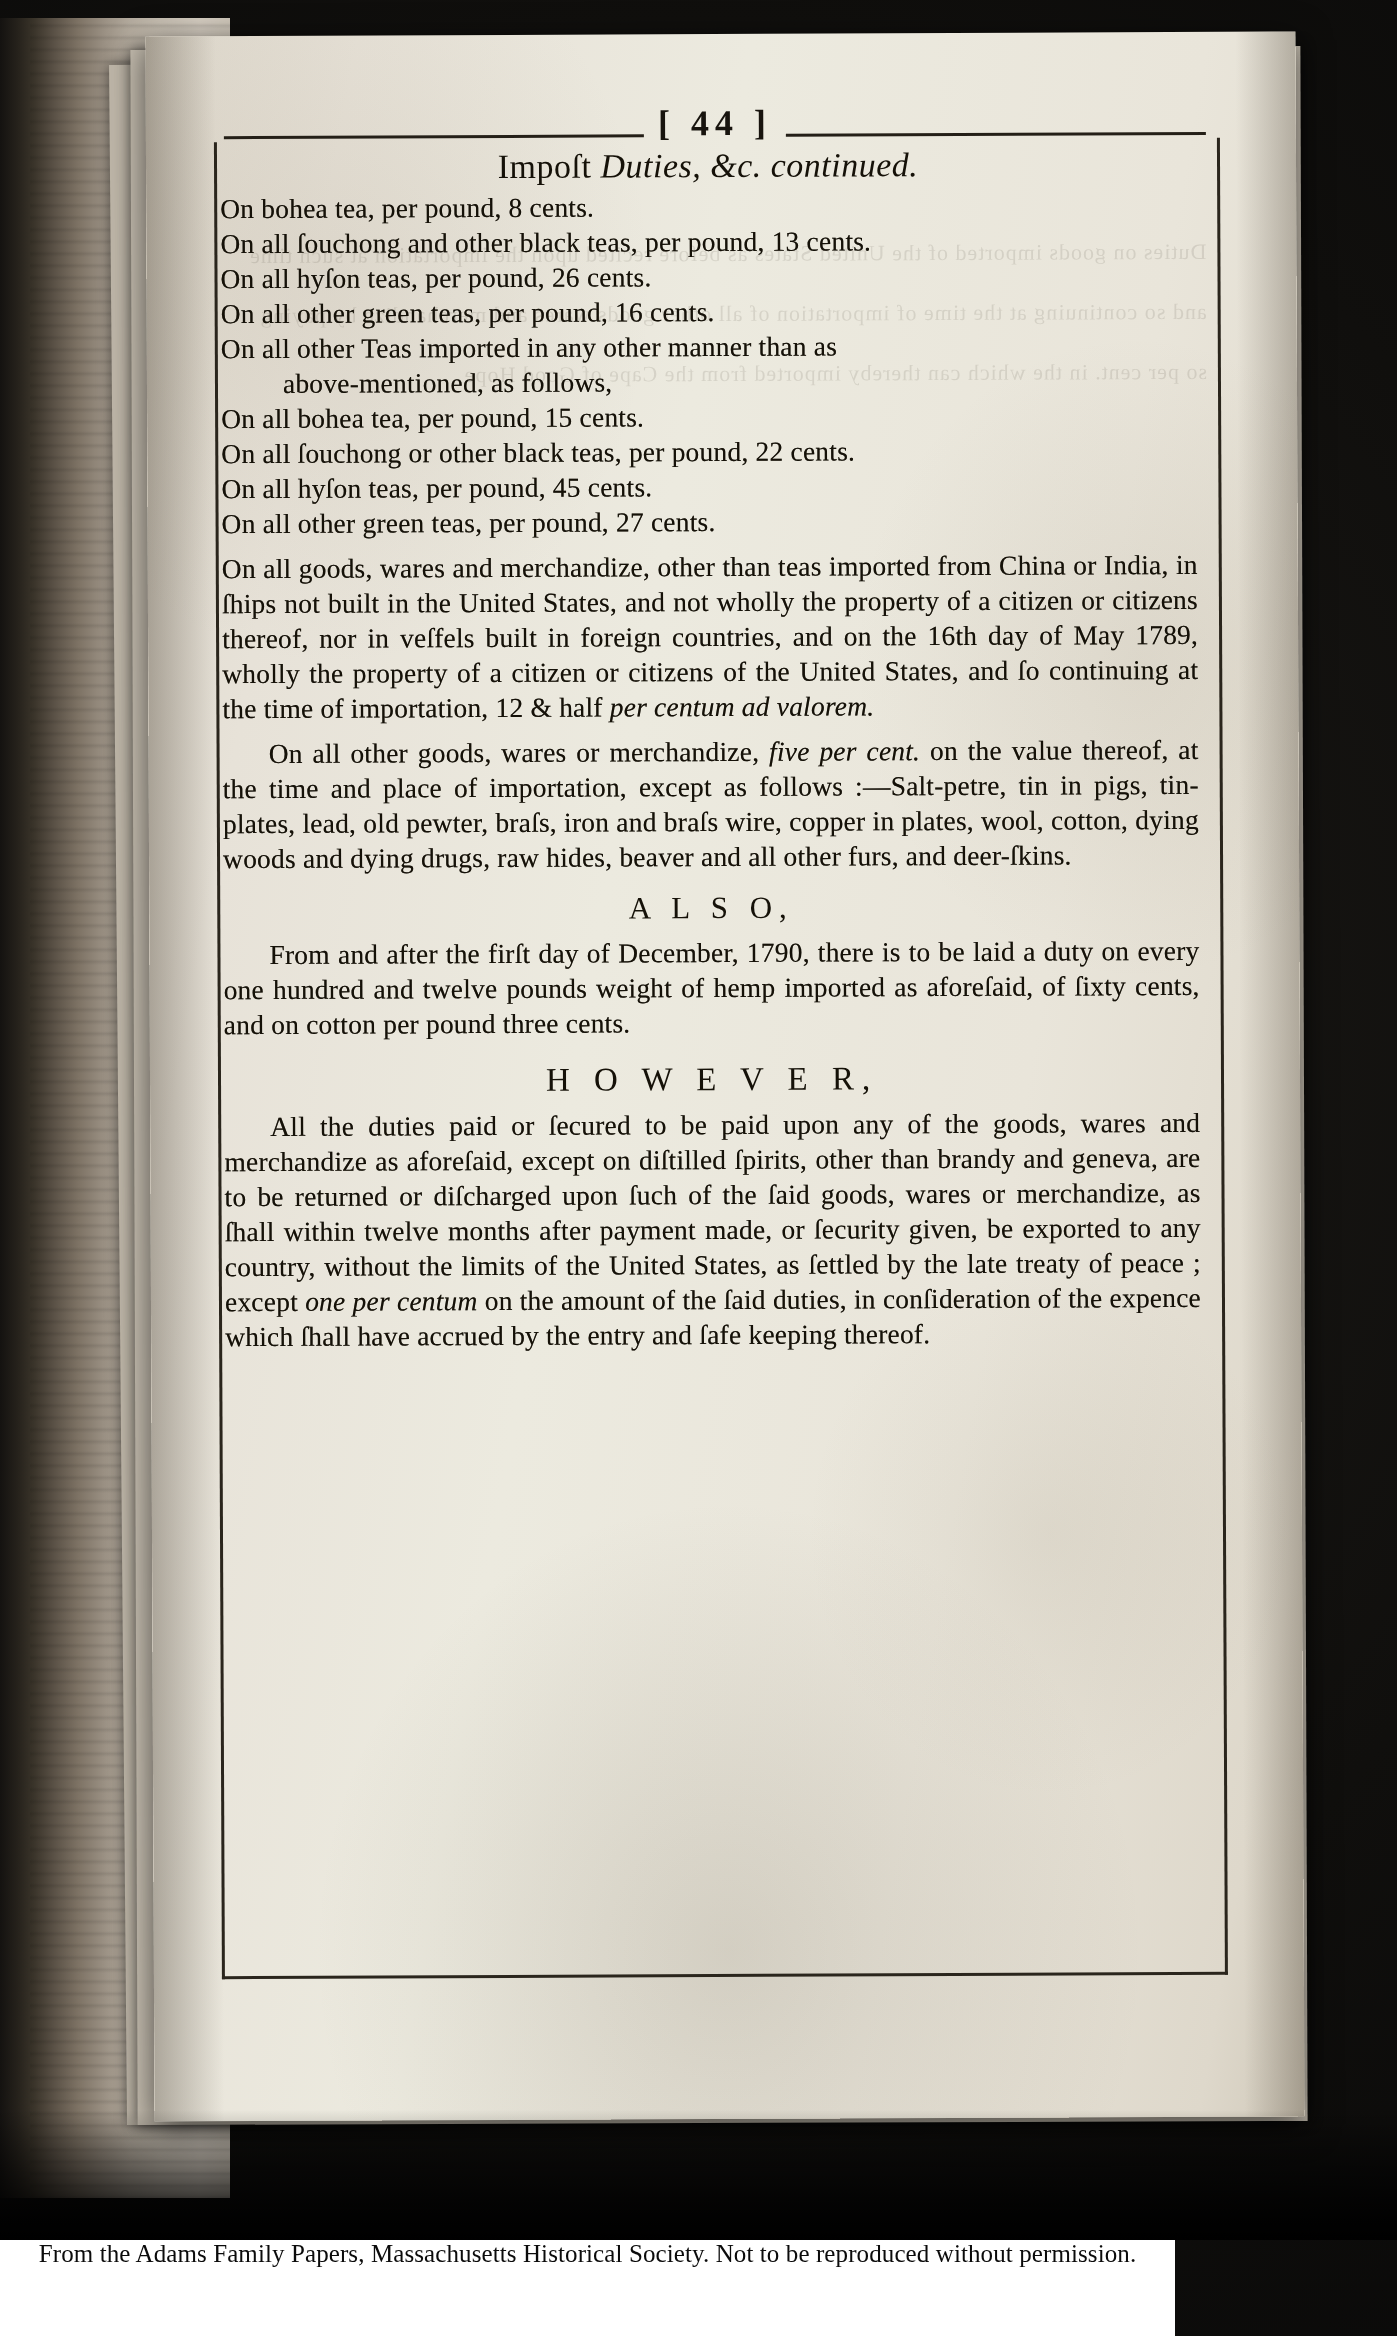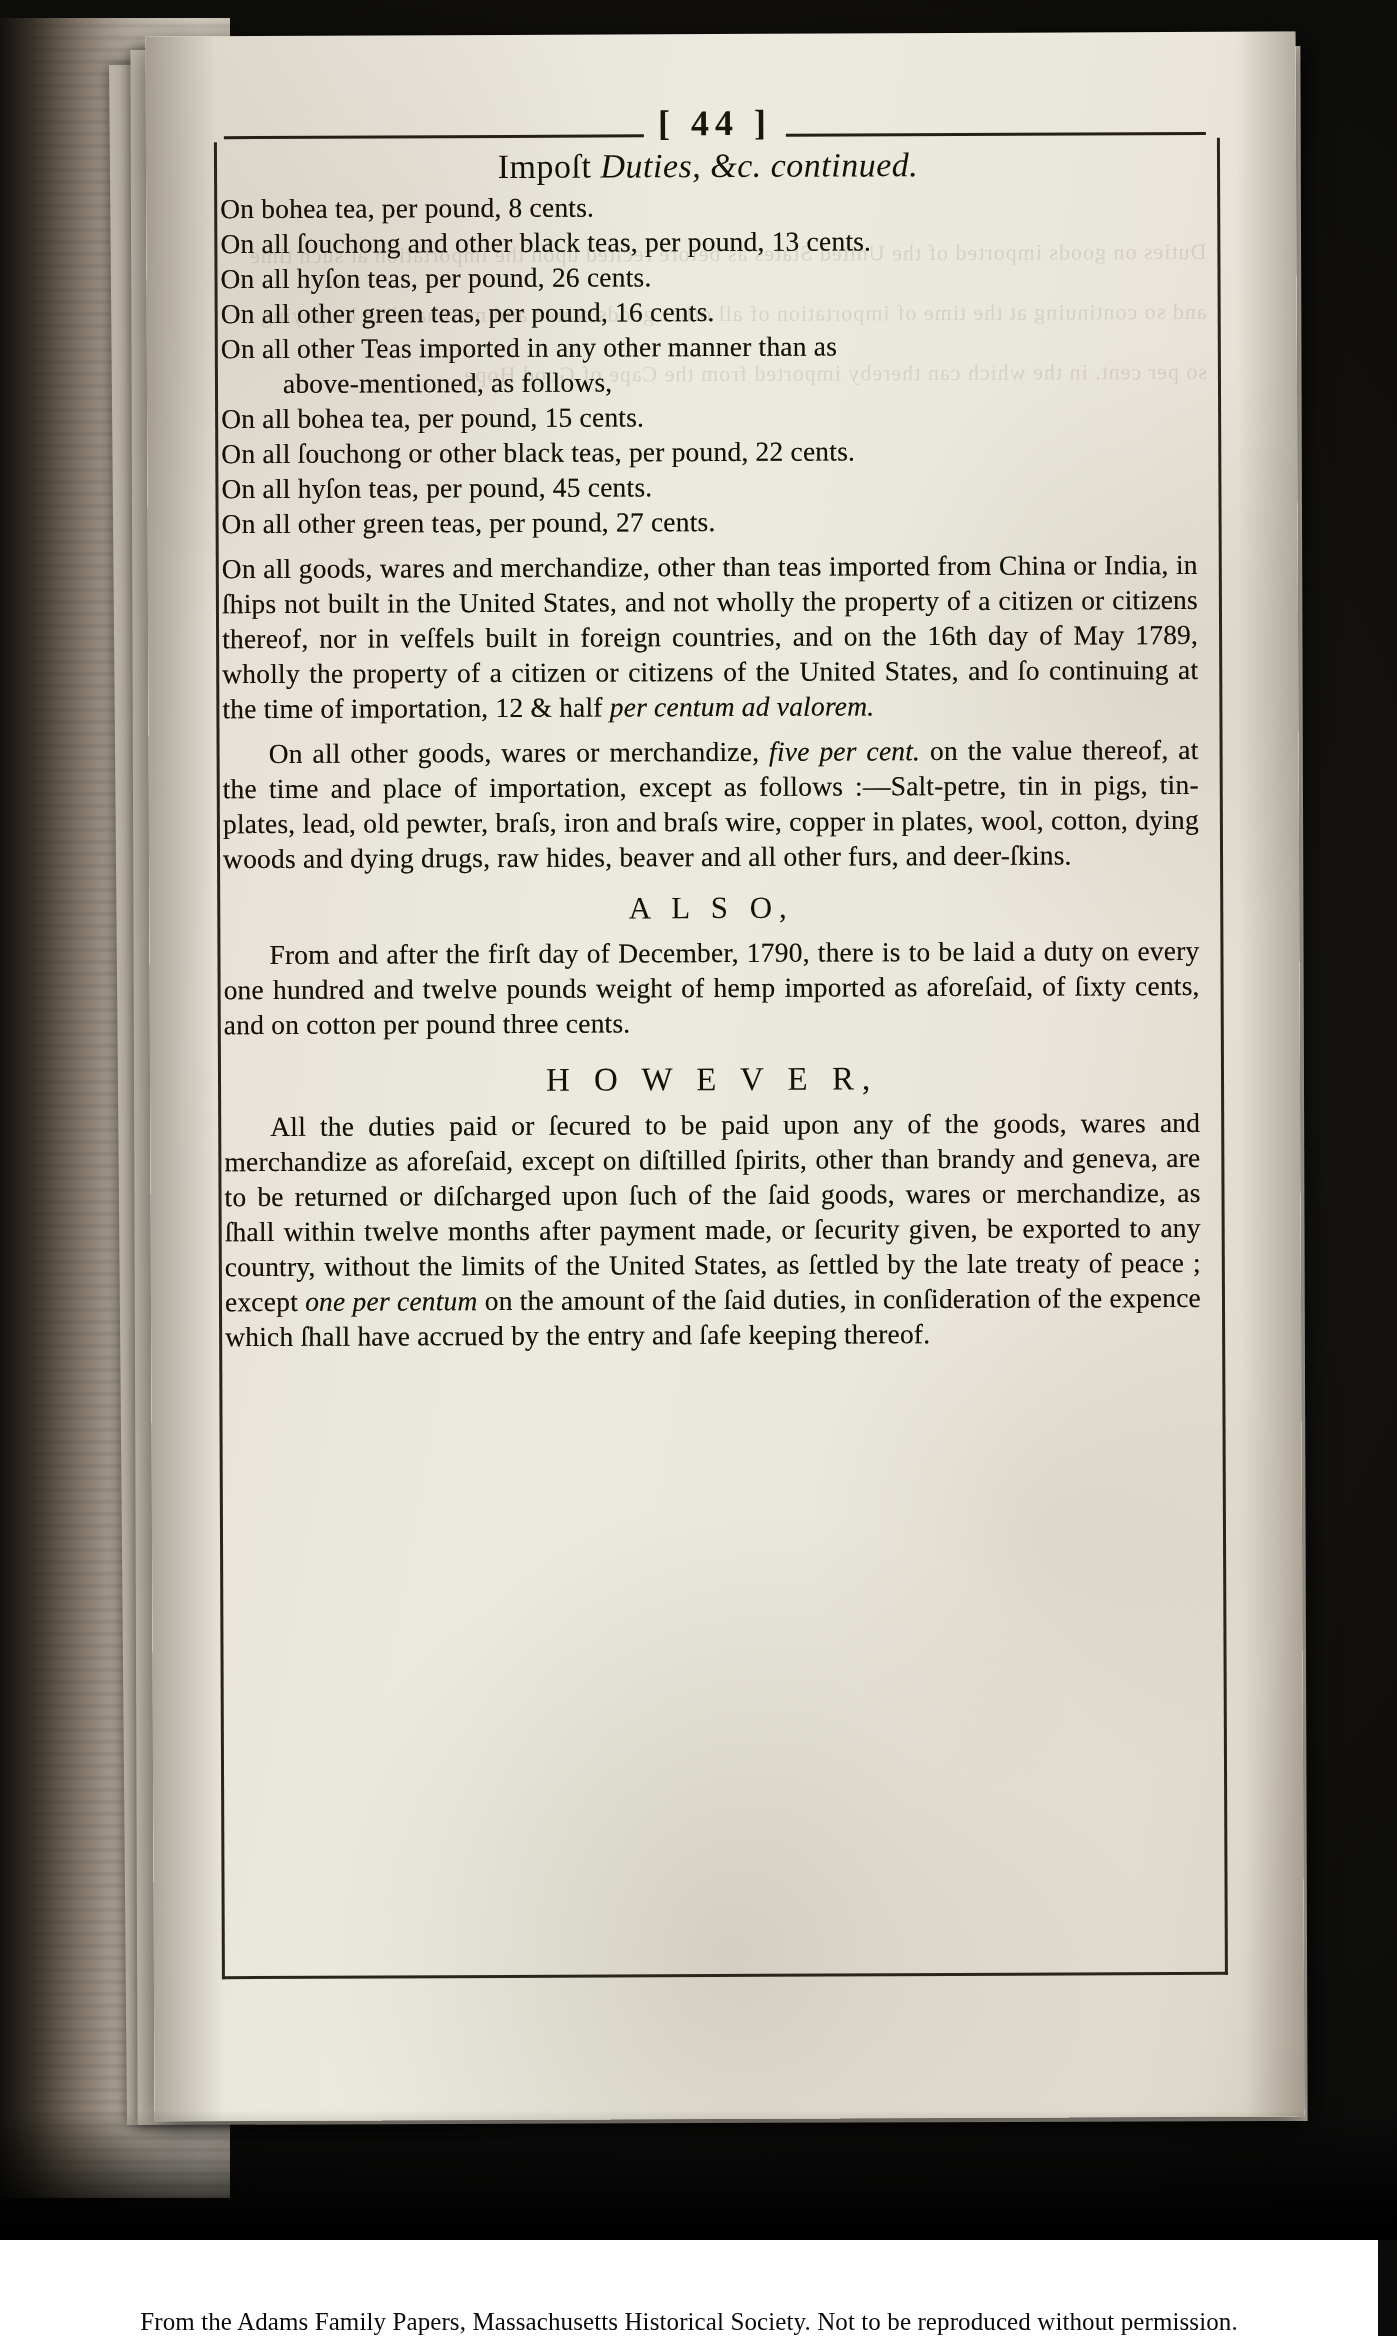--- a/index.html
+++ b/index.html
@@ -201,25 +201,25 @@
     right: 0; top: 0; width: 60px; height: 100%;
     background: linear-gradient(270deg, rgba(60,50,36,0.30), rgba(60,50,36,0) 100%);
     pointer-events: none;
   }
 
   
   #credit-bar {
     position: absolute;
     left: 0;
     bottom: 0;
-    width: 1378px;
+    width: 1175px;
     height: 96px;
     background: #ffffff;
     display: flex;
-    align-items: flex-end;
+    align-items: flex-start;
     justify-content: center;
   }
   #credit-text {
     font-family: "Liberation Serif", serif;
     font-size: 25px;
     color: #0b0b0b;
     letter-spacing: 0.1px;
   }
 
   

